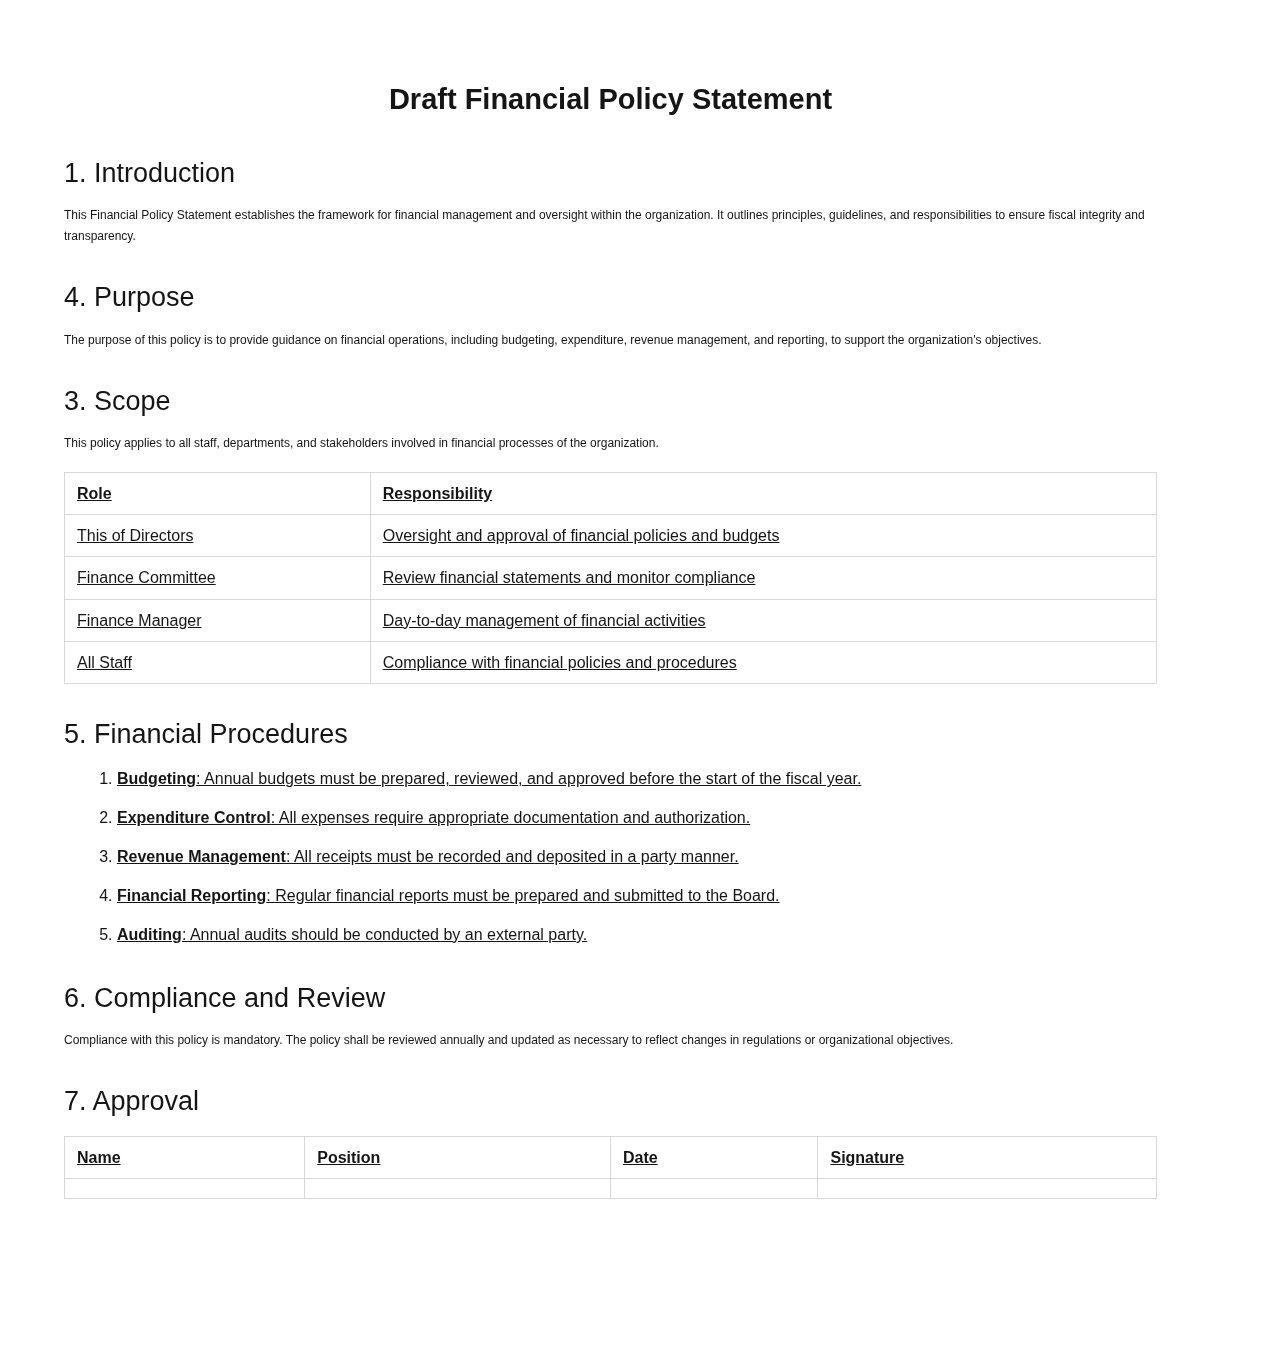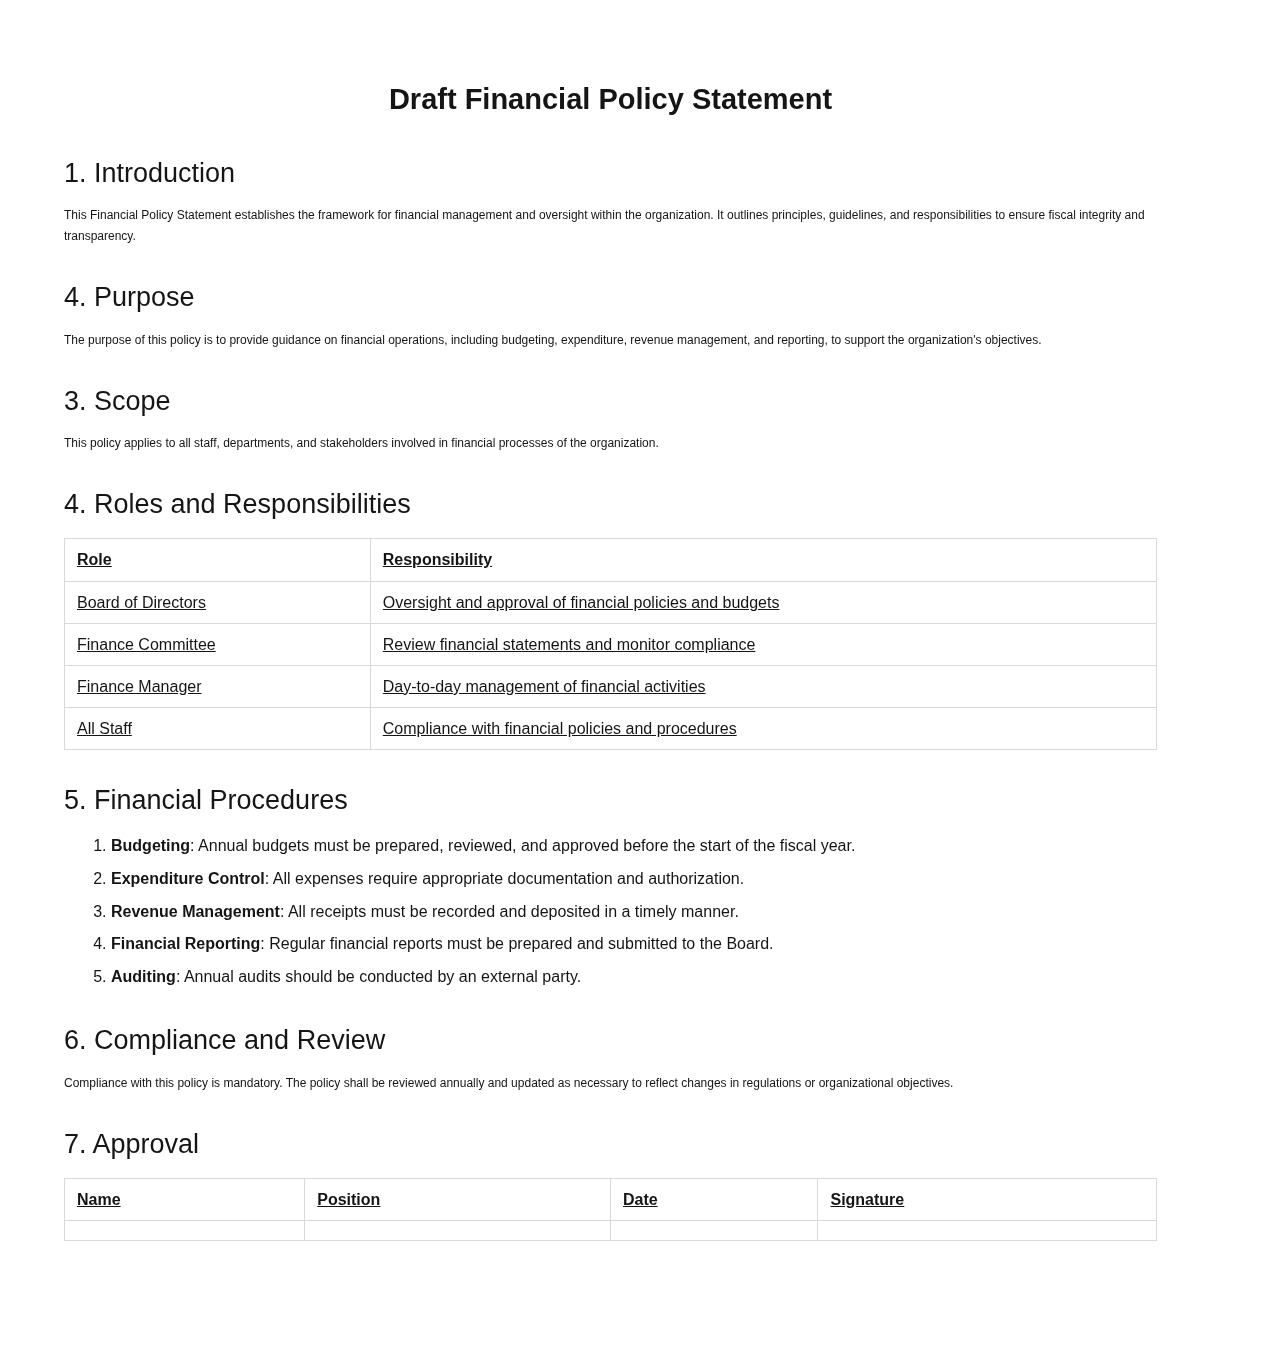--- a/index.html
+++ b/index.html
@@ -64,21 +64,22 @@
     padding: 7px 12px;
     height: 5px;
   }
   ol.procedures-list {
     margin: 4px 0 0 0;
     padding: 0 0 0 40px;
     font-size: 16px;
     line-height: 1.62;
   }
   ol.procedures-list li {
-    margin: 7px;
+    margin: 13px;
+    text-decoration: underline;
   }
   .term {
     font-weight: bold;
   }
 </style>
 </head>
 <body>
 
 <div class="page">
 
@@ -93,35 +94,34 @@
     <h2 class="section-heading">4. Purpose</h2>
     <p class="body-text">The purpose of this policy is to provide guidance on financial operations, including budgeting, expenditure, revenue management, and reporting, to support the organization's objectives.</p>
   </section>
 
   <section>
     <h2 class="section-heading">3. Scope</h2>
     <p class="body-text">This policy applies to all staff, departments, and stakeholders involved in financial processes of the organization.</p>
   </section>
 
   <section>
-    <h2 class="section-heading">4. Roles and Responsibilities</h2>
     <table class="doc-table roles-table">
       <colgroup>
           <col class="c-role">
           <col class="c-resp">
         </colgroup>
       <thead>
         <tr>
           <th>Role</th>
           <th>Responsibility</th>
         </tr>
       </thead>
       <tbody>
         <tr>
-          <td>Board of Directors</td>
+          <td>This of Directors</td>
           <td>Oversight and approval of financial policies and budgets</td>
         </tr>
         <tr>
           <td>Finance Committee</td>
           <td>Review financial statements and monitor compliance</td>
         </tr>
         <tr>
           <td>Finance Manager</td>
           <td>Day-to-day management of financial activities</td>
         </tr>
@@ -131,21 +131,21 @@
         </tr>
       </tbody>
     </table>
   </section>
 
   <section>
     <h2 class="section-heading">5. Financial Procedures</h2>
     <ol class="procedures-list">
       <li><span class="term">Budgeting</span><span>: Annual budgets must be prepared, reviewed, and approved before the start of the fiscal year.</span></li>
       <li><span class="term">Expenditure Control</span><span>: All expenses require appropriate documentation and authorization.</span></li>
-      <li><span class="term">Revenue Management</span><span>: All receipts must be recorded and deposited in a timely manner.</span></li>
+      <li><span class="term">Revenue Management</span><span>: All receipts must be recorded and deposited in a party manner.</span></li>
       <li><span class="term">Financial Reporting</span><span>: Regular financial reports must be prepared and submitted to the Board.</span></li>
       <li><span class="term">Auditing</span><span>: Annual audits should be conducted by an external party.</span></li>
     </ol>
   </section>
 
   <section>
     <h2 class="section-heading">6. Compliance and Review</h2>
     <p class="body-text">Compliance with this policy is mandatory. The policy shall be reviewed annually and updated as necessary to reflect changes in regulations or organizational objectives.</p>
   </section>
 

